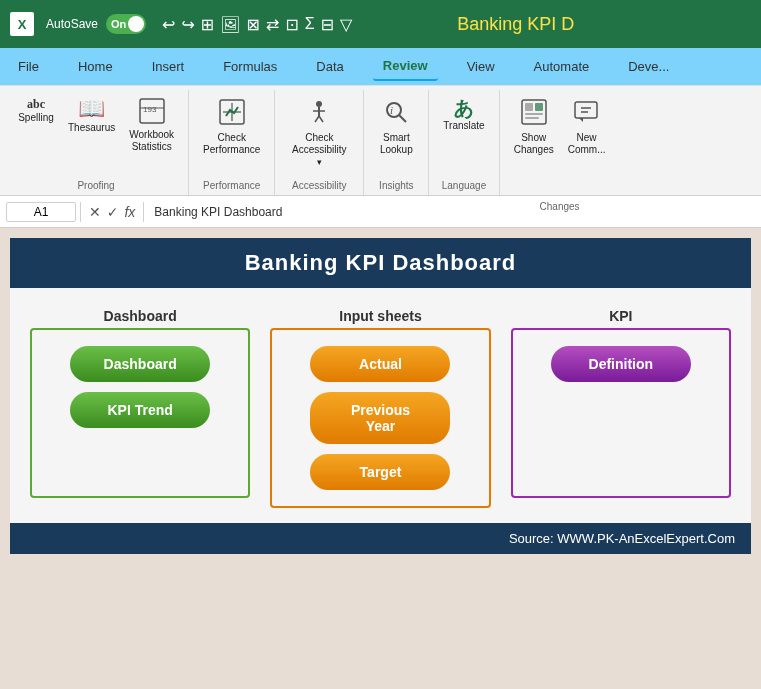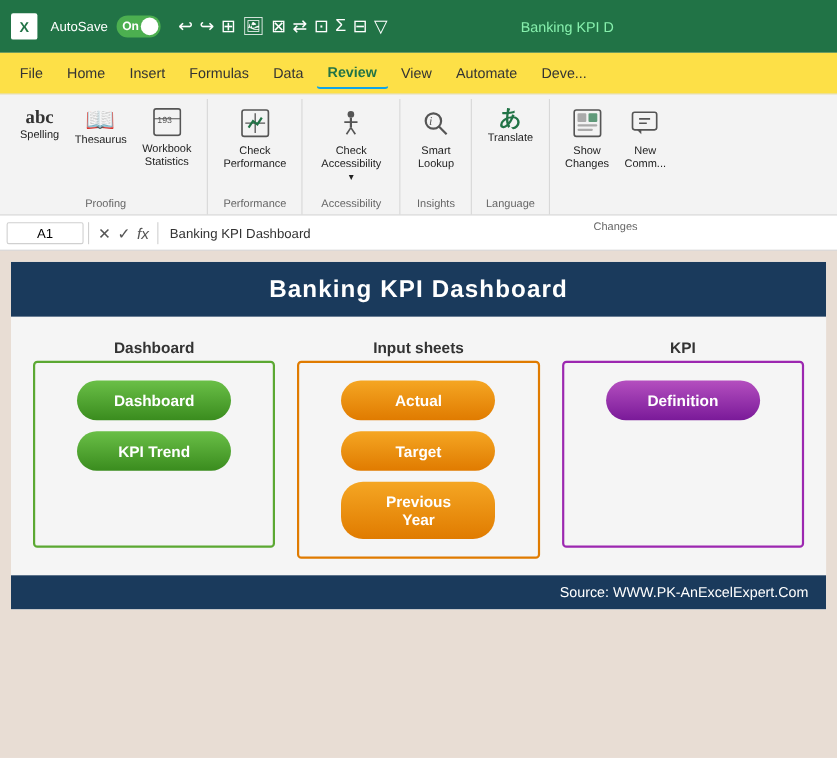--- a/index.html
+++ b/index.html
@@ -58,36 +58,36 @@
     }
     .title-bar-icons {
       display: flex;
       align-items: center;
       gap: 6px;
       margin-left: 8px;
       color: #fff;
       font-size: 16px;
     }
     .title-bar-title {
-      color: #86efac;
-      font-size: 13px;
+      color: #fde047;
+      font-size: 18px;
       margin-left: auto;
       margin-right: auto;
       padding-right: 80px;
     }
 
     
     .menu-bar {
-      background: #fde047;
+      background: #7dd3fc;
       height: 38px;
       display: flex;
       align-items: center;
       padding: 0 8px;
       border-bottom: 1px solid #e0e0e0;
-      gap: 2px;
+      gap: 19px;
     }
     .menu-item {
       padding: 6px 10px;
       font-size: 13px;
       color: #333;
       cursor: pointer;
       border-radius: 3px;
     }
     .menu-item.active {
       color: #217346;
@@ -305,21 +305,21 @@
   <div class="menu-item">View</div>
   <div class="menu-item">Automate</div>
   <div class="menu-item">Deve...</div>
 </div>
 
 <div class="ribbon">
 
   <div class="ribbon-group">
     <div class="ribbon-buttons">
       <div class="ribbon-btn">
-        <div class="icon" style="font-size:17px;font-family:serif;font-weight:bold;color:#333;">abc</div>
+        <div class="icon" style="font-size:12px;font-family:serif;font-weight:bold;color:#333;">abc</div>
         <div class="btn-label">Spelling</div>
       </div>
       <div class="ribbon-btn">
         <div class="icon">📖</div>
         <div class="btn-label">Thesaurus</div>
       </div>
       <div class="ribbon-btn">
         <div class="icon" style="font-size:20px;">
           <svg width="26" height="26" viewBox="0 0 26 26">
             <rect x="1" y="1" width="24" height="24" rx="2" fill="none" stroke="#555" stroke-width="1.5"></rect>
@@ -447,22 +447,22 @@
         <div class="section-box green-box">
           <button class="pill-btn green-pill">Dashboard</button>
           <button class="pill-btn green-pill">KPI Trend</button>
         </div>
       </div>
 
       <div class="dashboard-section">
         <div class="section-title">Input sheets</div>
         <div class="section-box orange-box">
           <button class="pill-btn orange-pill">Actual</button>
+          <button class="pill-btn orange-pill">Previous Year</button>
           <button class="pill-btn orange-pill">Target</button>
-          <button class="pill-btn orange-pill">Previous Year</button>
         </div>
       </div>
 
       <div class="dashboard-section">
         <div class="section-title">KPI</div>
         <div class="section-box purple-box">
           <button class="pill-btn purple-pill">Definition</button>
         </div>
       </div>
 

